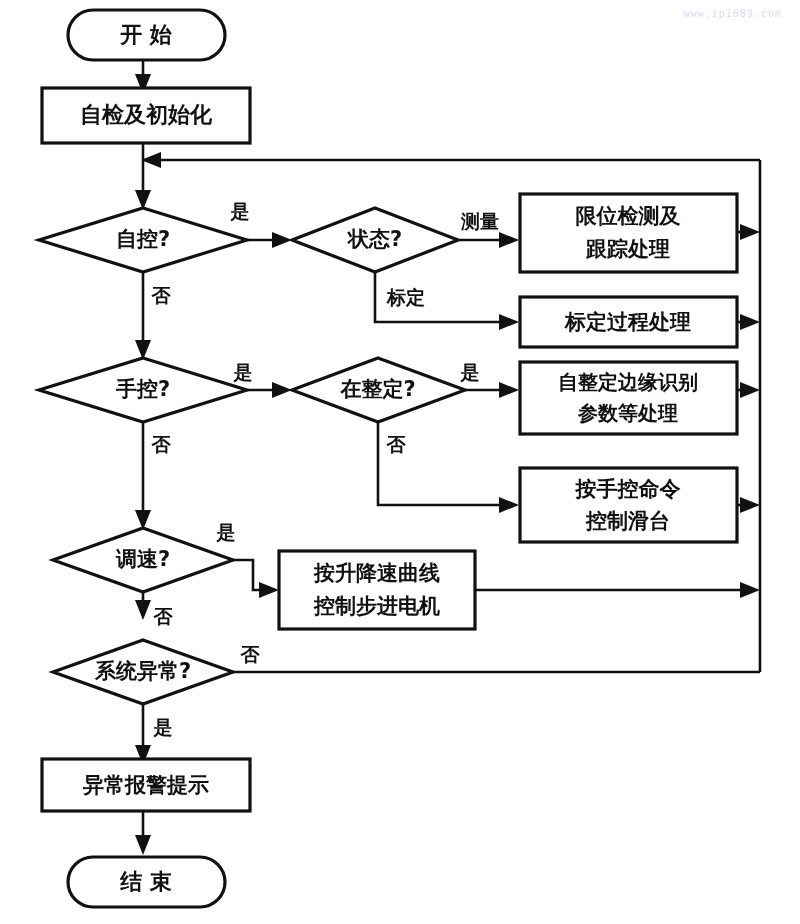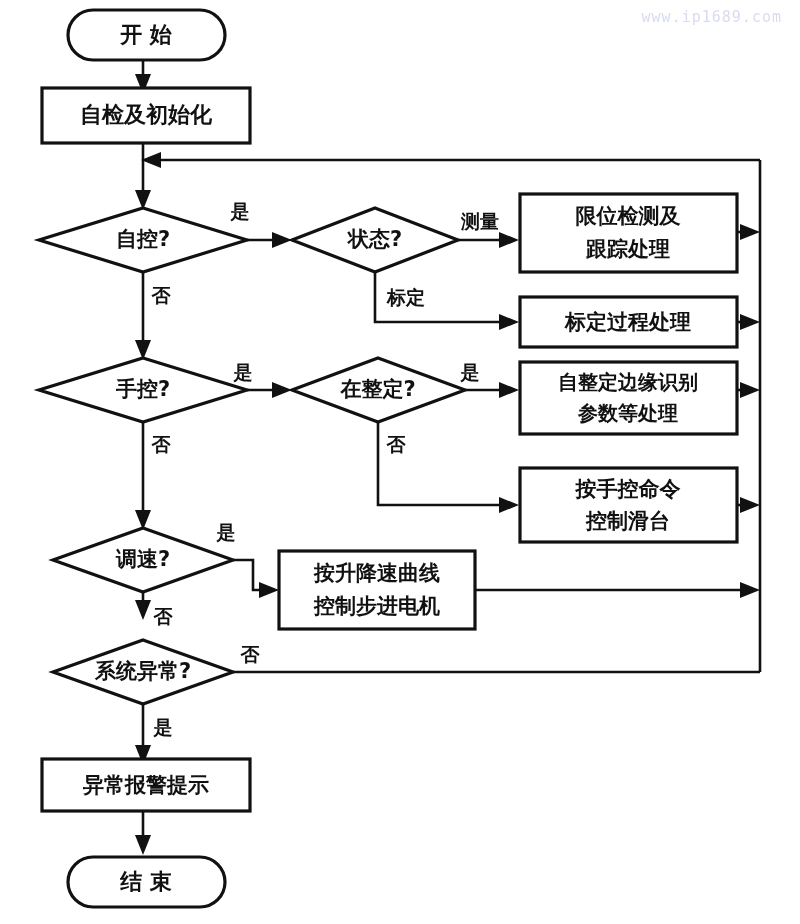--- a/index.html
+++ b/index.html
@@ -63,21 +63,21 @@
   }
   .arrowhead {
     fill: #111111;
     stroke: none;
   }
   .watermark {
     position: absolute;
     right: 18px;
     top: 8px;
     font-family: "DejaVu Sans Mono", "Liberation Mono", monospace;
-    font-size: 15px;
+    font-size: 10px;
     letter-spacing: 1px;
     color: #d9dcf0;
     user-select: none;
     white-space: nowrap;
   }
 </style>
 </head>
 <body>
 
 <div id="canvas">

